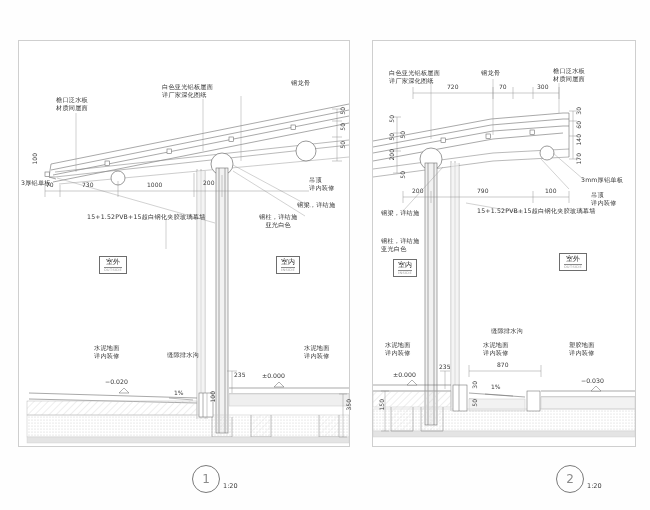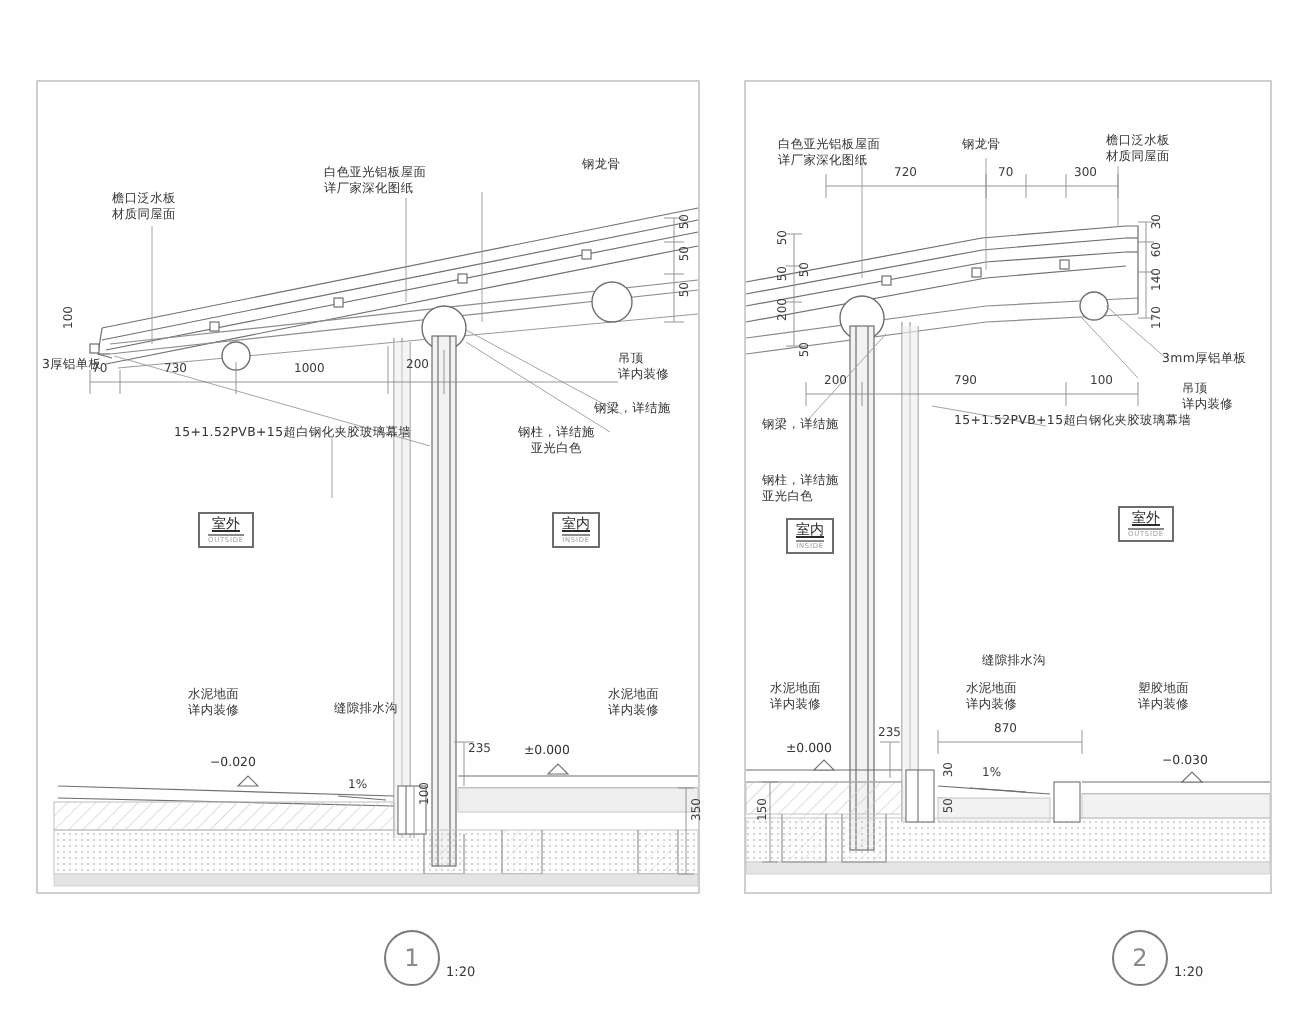--- a/index.html
+++ b/index.html
@@ -58,21 +58,20 @@
     padding: 1px 4px 0 4px;
     text-align: center;
     background: #fff;
   }
   .roomtag .cn {
     font-size: 7px;
     line-height: 8px;
     display: block;
     border-bottom: 0.6px solid #8a8a8a;
     padding-bottom: 0.5px;
-    text-decoration: underline;
   }
   .roomtag .en {
     font-size: 3.4px;
     line-height: 5px;
     display: block;
     color: #9b9b9b;
     letter-spacing: 0.4px;
   }
   .elev {
     position: absolute;

